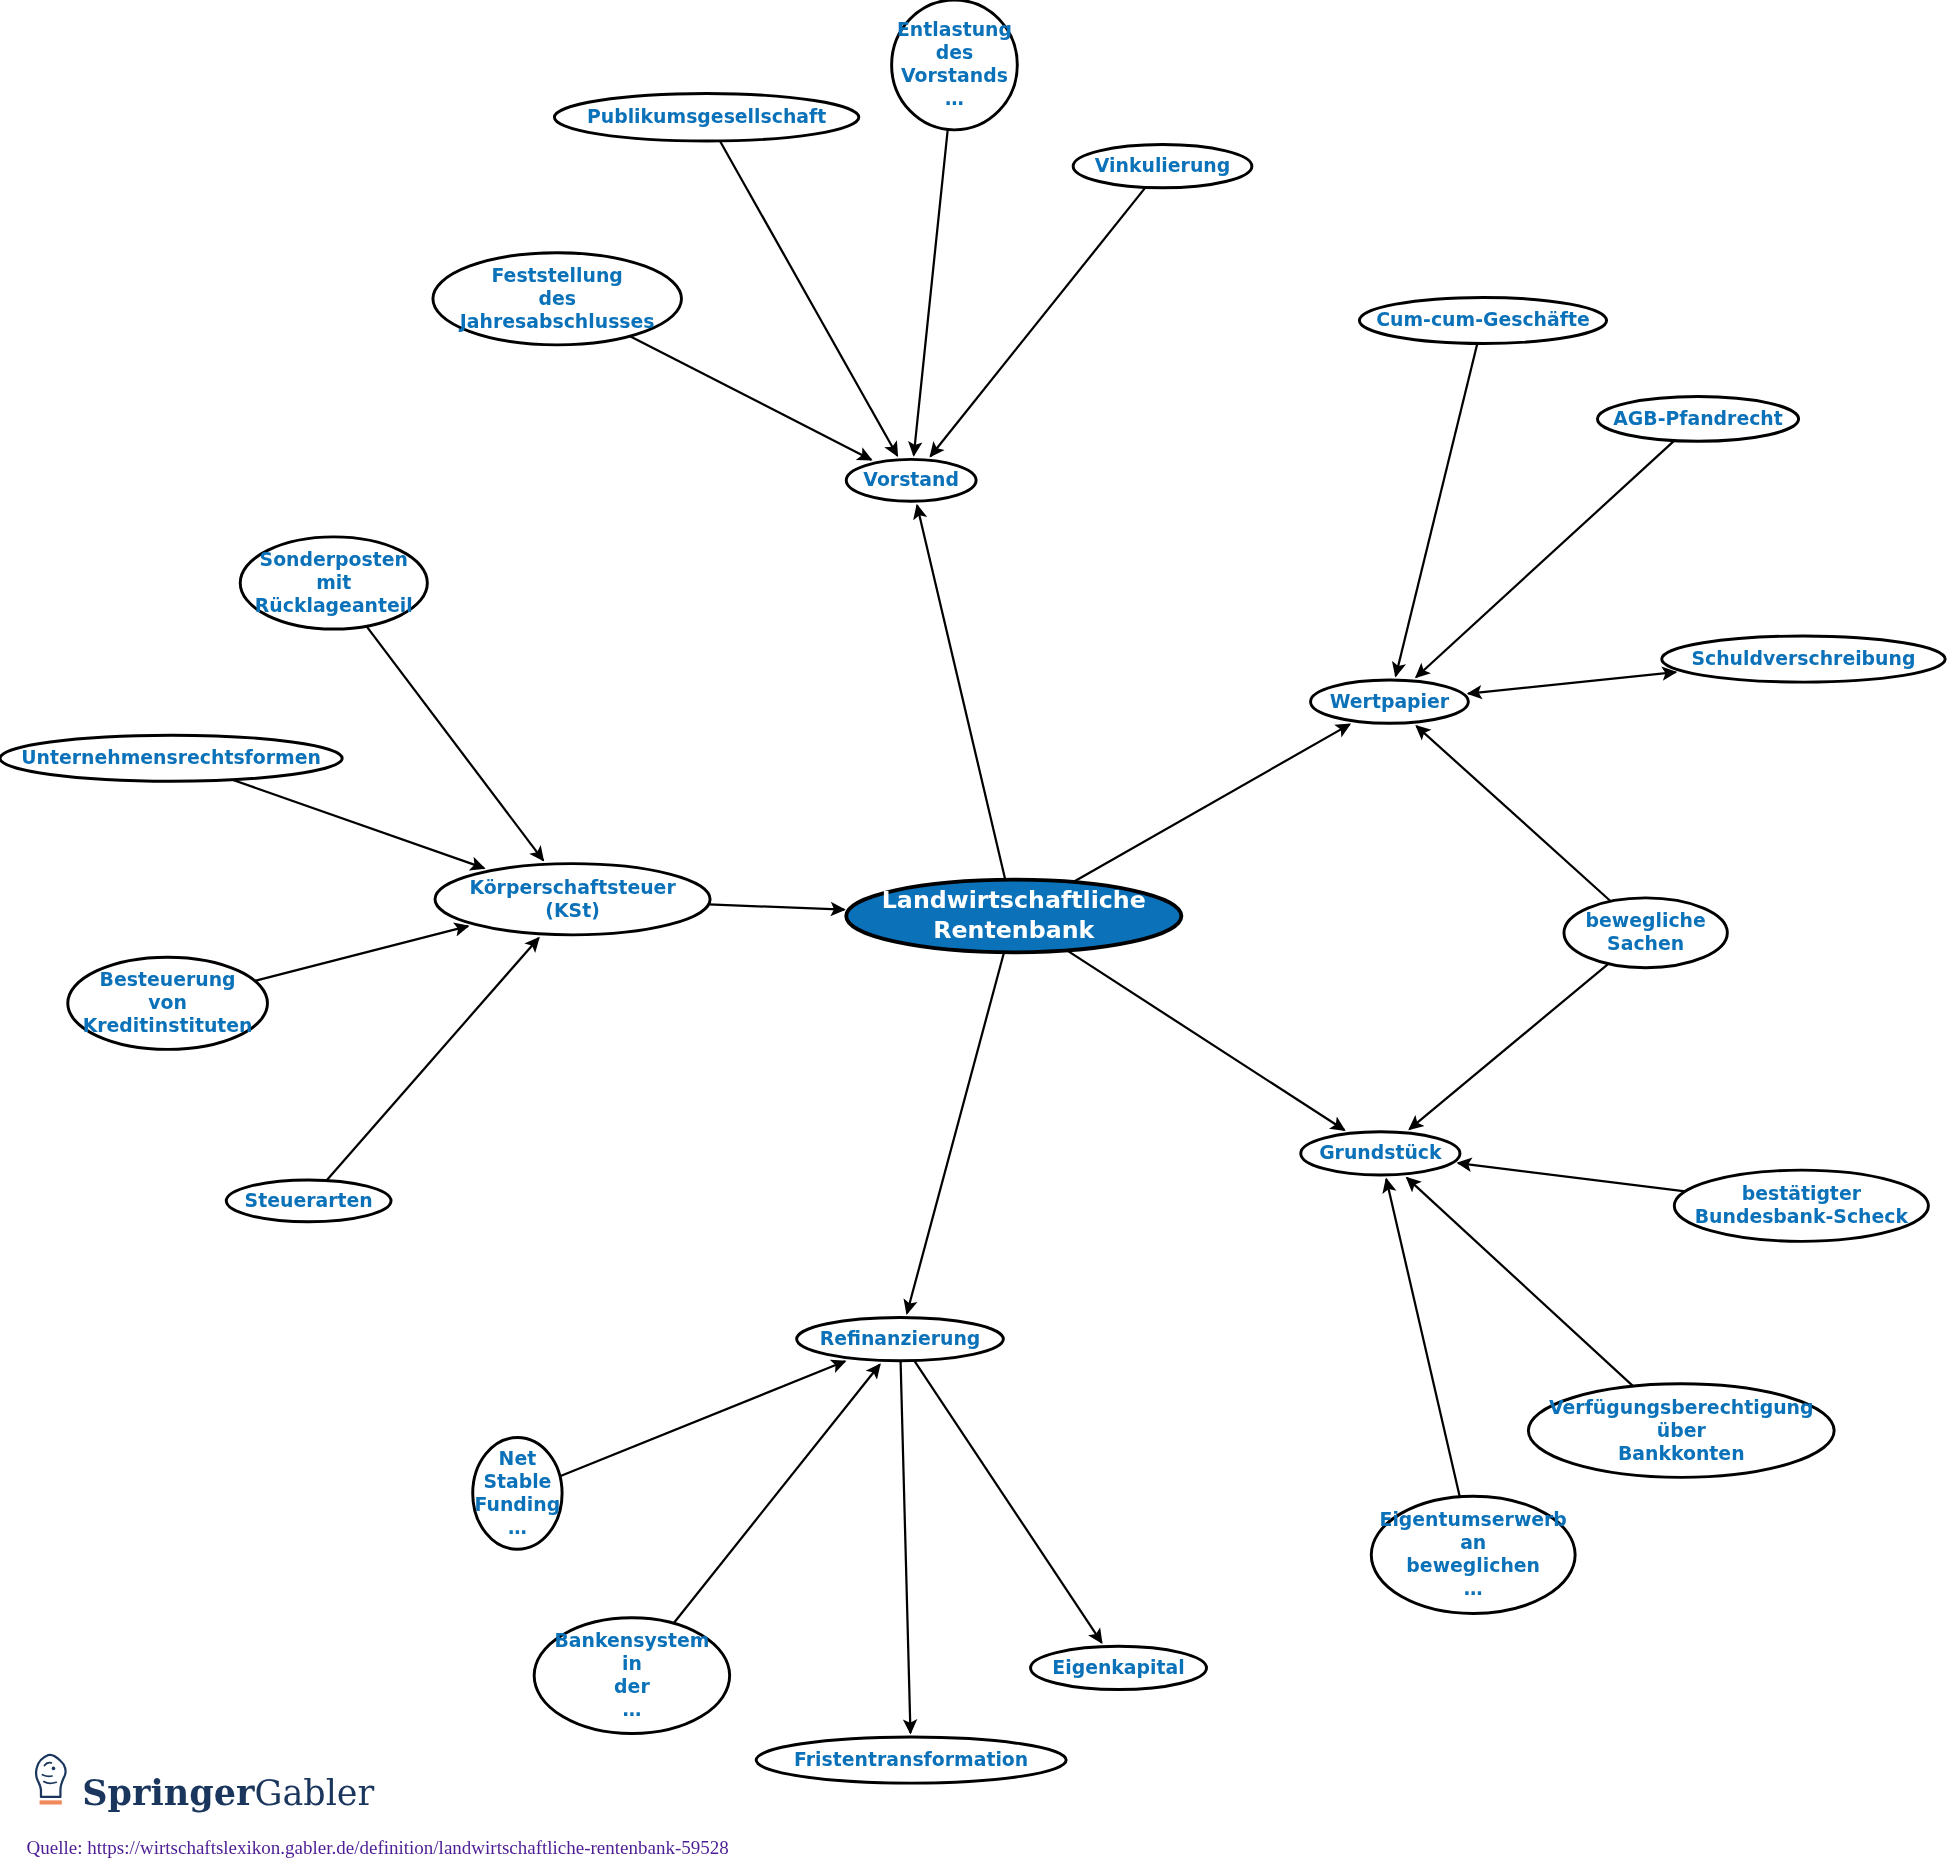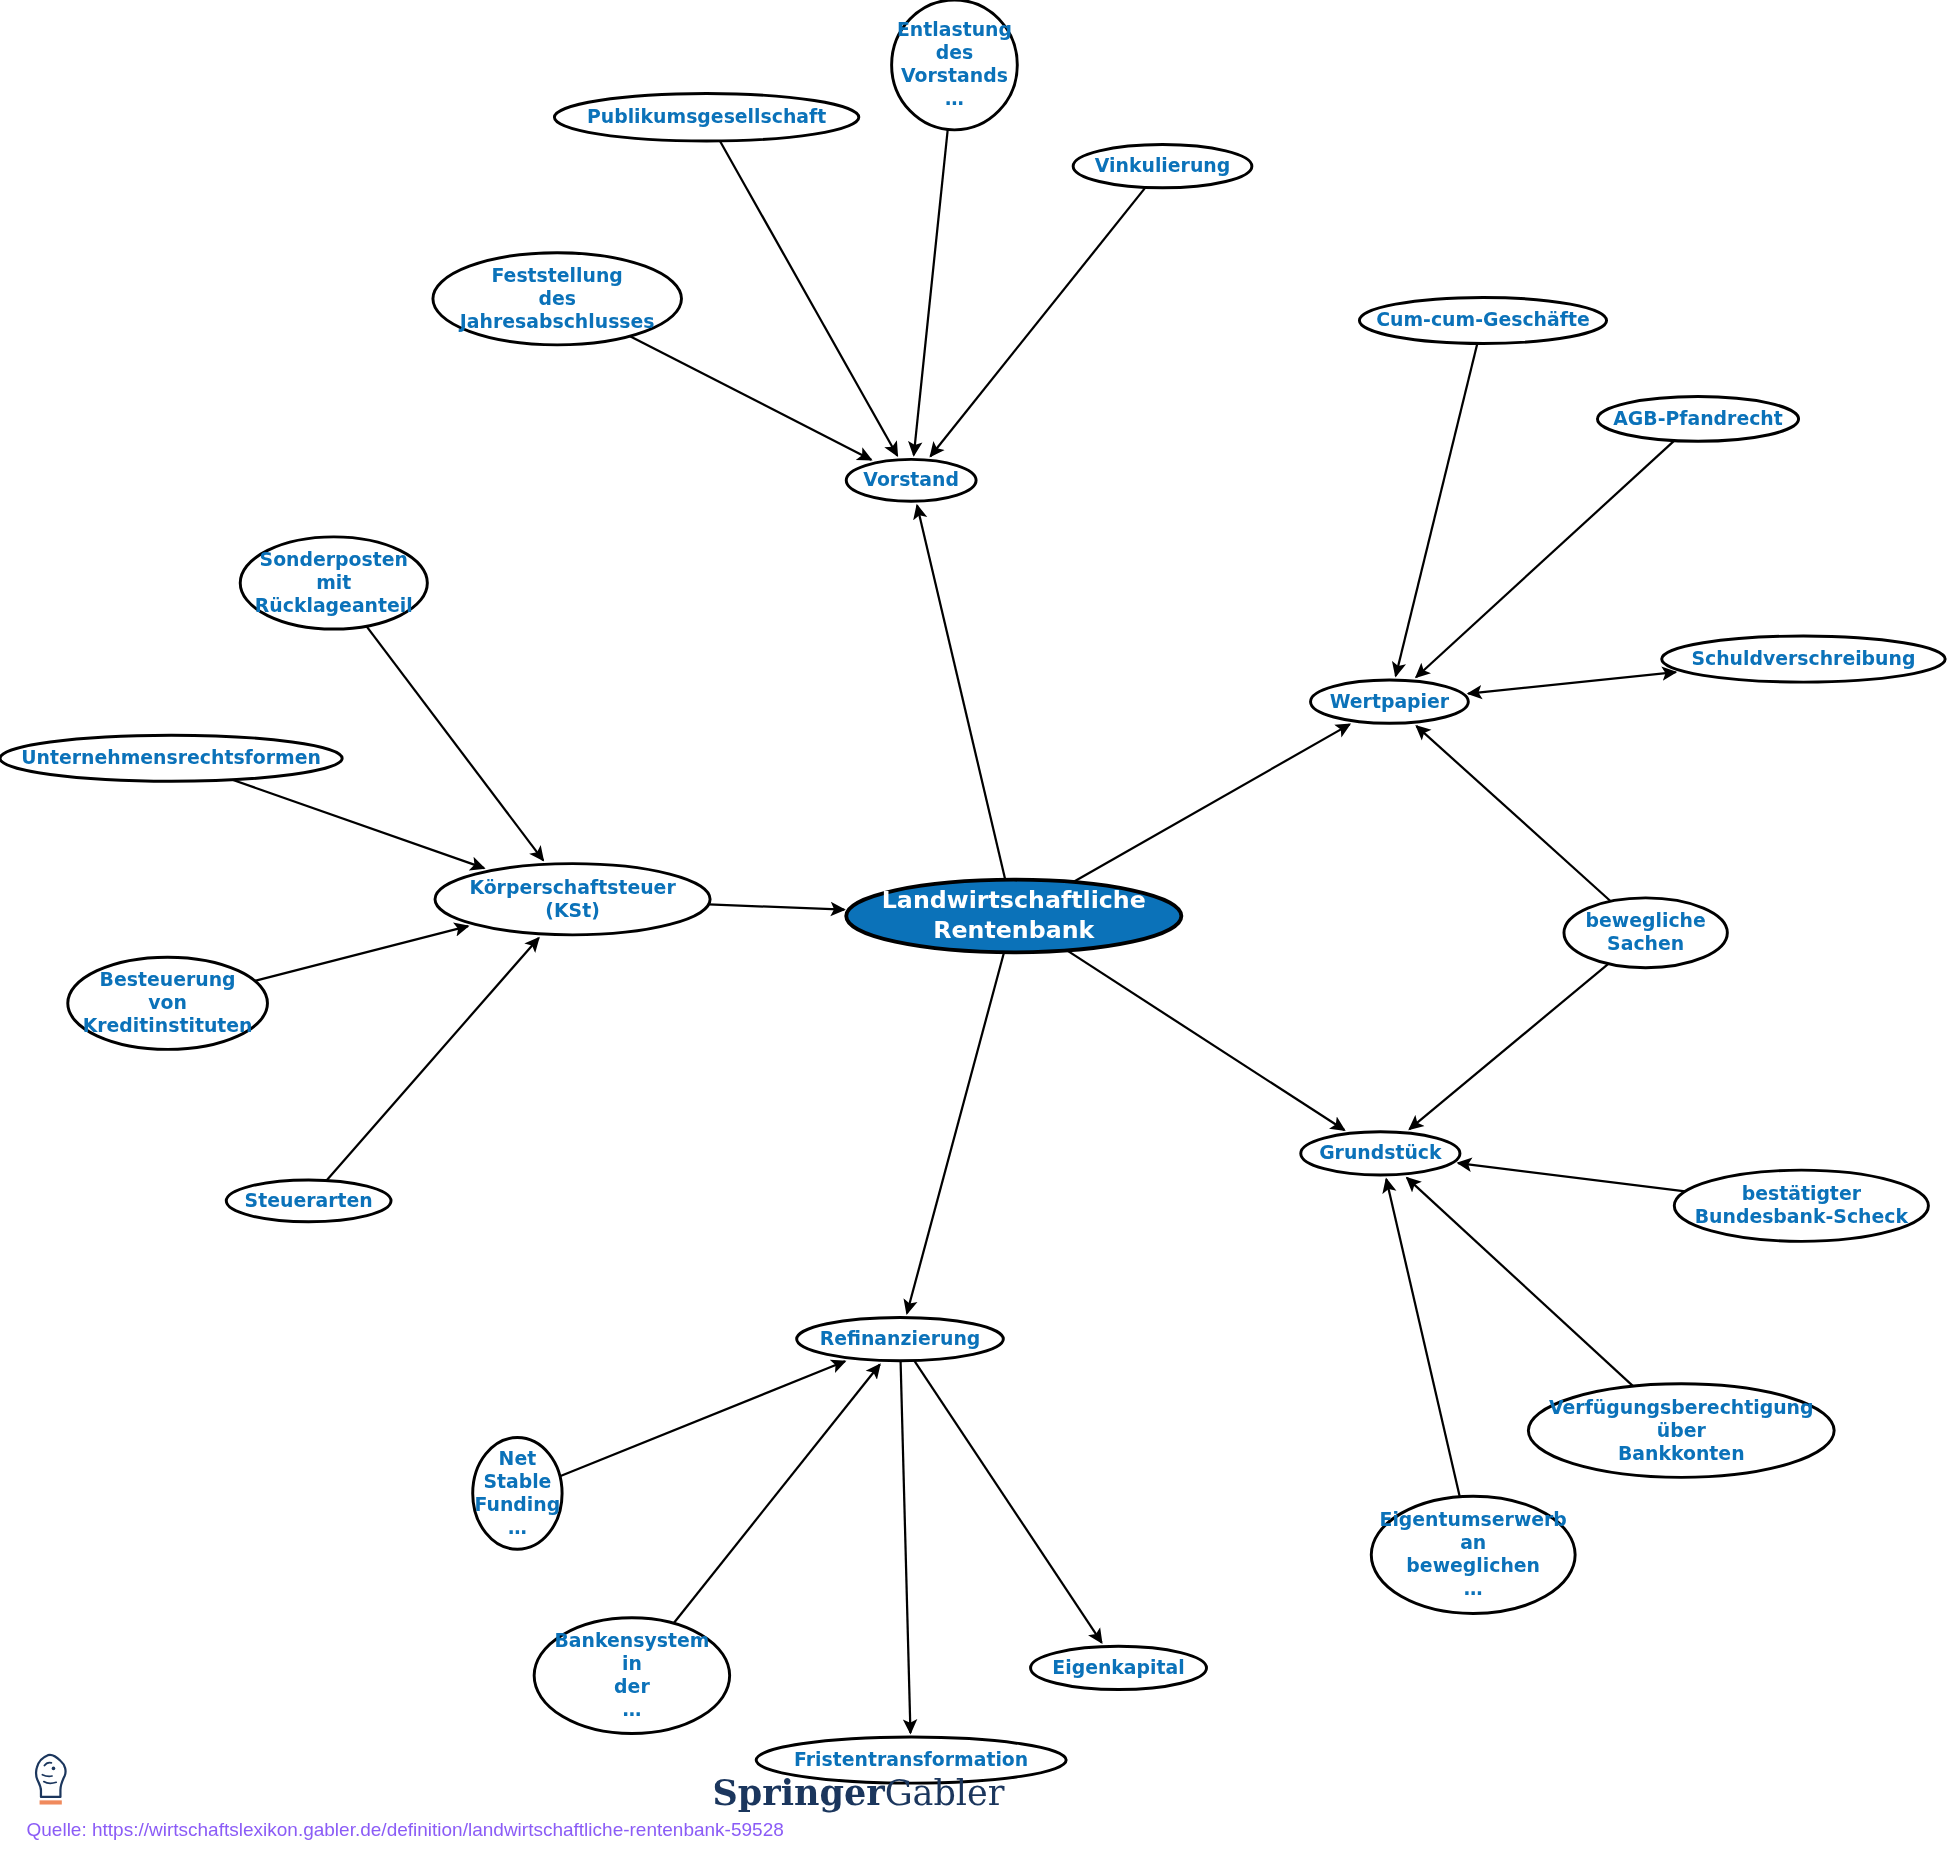--- a/index.html
+++ b/index.html
@@ -21,34 +21,34 @@
     font-weight:bold;
     font-size:27px;
     text-anchor:middle;
     dominant-baseline:middle;
     paint-order:normal;
   }
   .node-label.root-label{fill:#ffffff;font-size:34px;}
 
   
   #footer{position:absolute;left:26.5px;top:1751px;width:978px;}
-  .logo-row{display:flex;align-items:flex-end;gap:9.8px;justify-content:space-between;}
+  .logo-row{display:flex;align-items:flex-end;gap:9.8px;}
   .logo-mark{width:46px;height:57px;position:relative;flex:none;}
   .logo-mark svg{display:block;}
   .logo-text{
     font-family:"DejaVu Serif","Liberation Serif",serif;
     font-size:35px;line-height:1;color:#1b365d;white-space:nowrap;
     position:relative;top:2.8px;
   }
   .logo-text .bold{font-weight:bold;}
   .logo-text .light{font-weight:normal;}
   #source-line{
-    margin-top:11px;
-    font-family:Liberation Sans, sans-serif;
-    font-size:19px;color:#8b5cf6;white-space:nowrap;
+    margin-top:29px;
+    font-family:Liberation Serif, serif;
+    font-size:19px;color:#4c1d95;white-space:nowrap;
   }
 </style>
 </head>
 <body>
 
 <div id="stage">
   <svg id="graph" viewBox="0 0 2800 2687" xmlns="http://www.w3.org/2000/svg">
     <defs>
       <marker id="arrow" viewBox="0 0 12 12" refX="10.2" refY="6" markerWidth="7.2" markerHeight="7.2" orient="auto-start-reverse" markerUnits="strokeWidth">
         <path d="M 0 0.6 L 11.4 6 L 0 11.4 L 2.6 6 Z" fill="#000000"></path>

